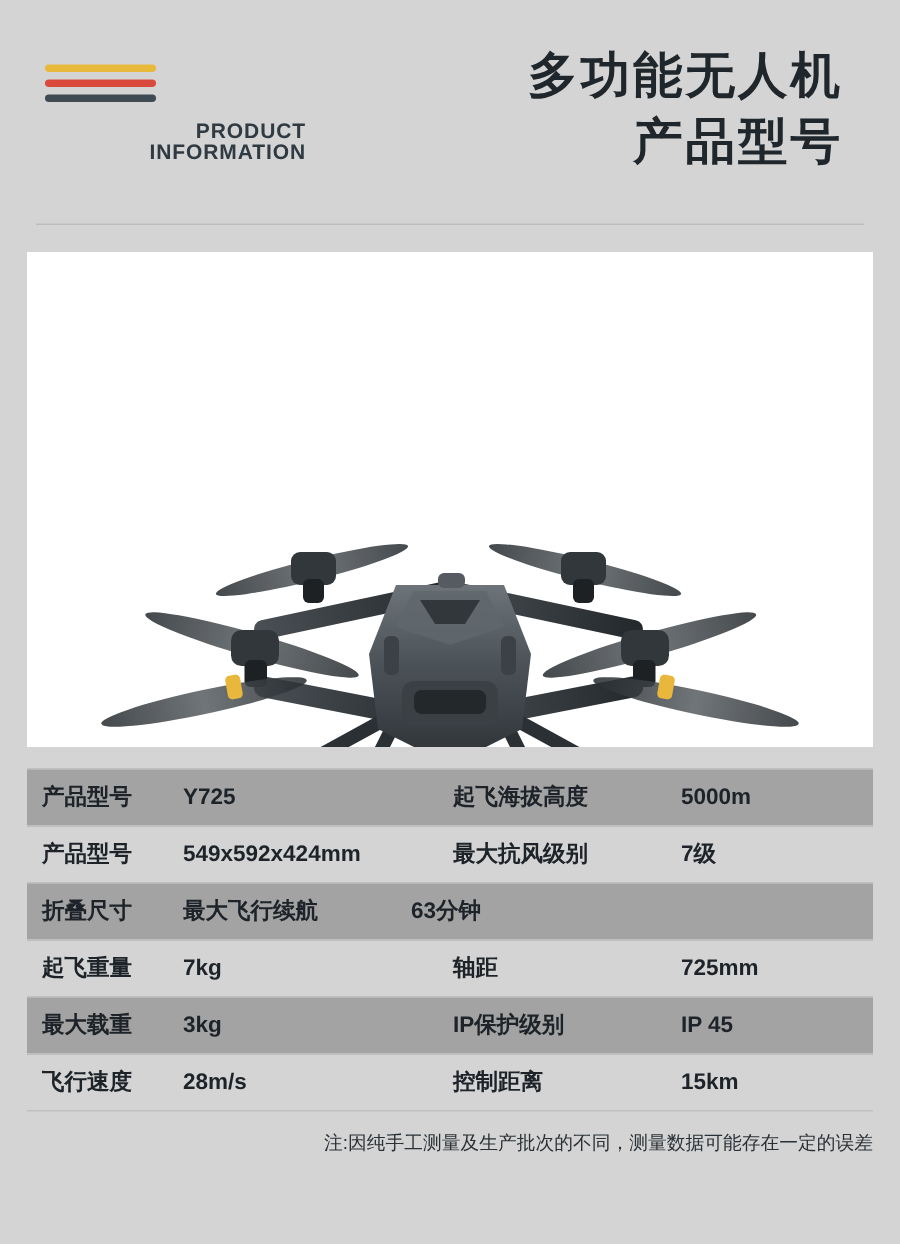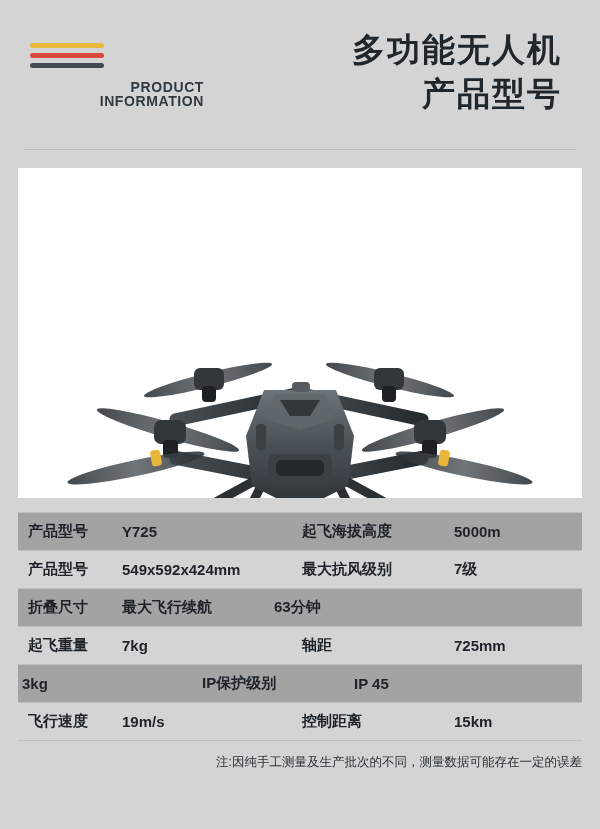--- a/index.html
+++ b/index.html
@@ -269,28 +269,29 @@
     </div>
 
     <div class="spec-row">
       <div class="cell k1">起飞重量</div>
       <div class="cell v1">7kg</div>
       <div class="cell k2">轴距</div>
       <div class="cell v2">725mm</div>
     </div>
 
     <div class="spec-row alt">
+      <div class="cell k1">最大载重</div>
       <div class="cell v1">3kg</div>
       <div class="cell k2">IP保护级别</div>
       <div class="cell v2">IP 45</div>
     </div>
 
     <div class="spec-row">
       <div class="cell k1">飞行速度</div>
-      <div class="cell v1">19m/s</div>
+      <div class="cell v1">28m/s</div>
       <div class="cell k2">控制距离</div>
       <div class="cell v2">15km</div>
     </div>
 
   </div>
 
   <div class="note">注:因纯手工测量及生产批次的不同，测量数据可能存在一定的误差</div>
 
 </div>
 

